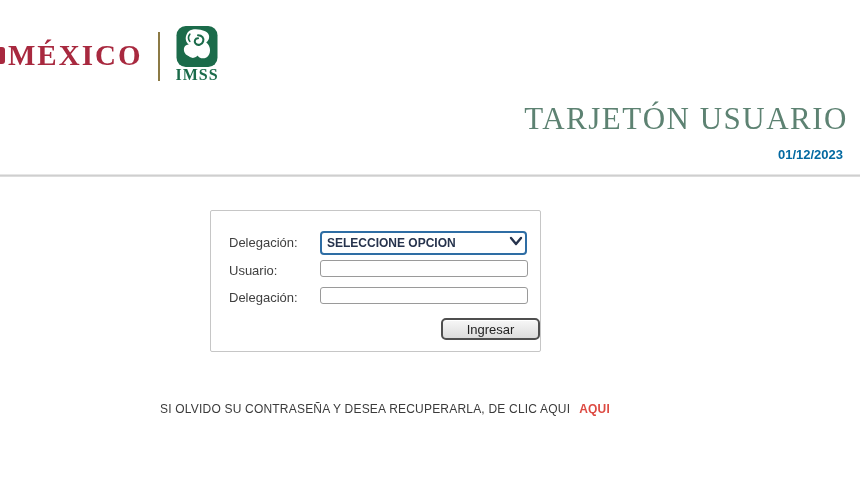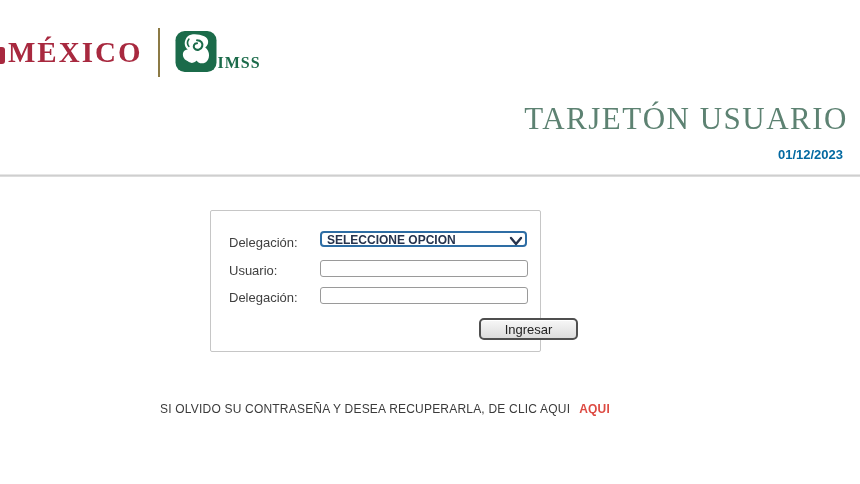--- a/index.html
+++ b/index.html
@@ -16,21 +16,21 @@
   }
   .wordmark{
     color:#a8293f; font-family:"Liberation Serif", serif; font-weight:bold;
     line-height:1; text-align:left;
   }
   .wordmark .line1{ font-size:18px; letter-spacing:1.5px; }
   .wordmark .line2{ font-size:29px; letter-spacing:2px; margin-top:3px; }
   .gold-separator{
     width:2px; height:49px; background:#8c7a45; margin:4px 15px 0 16px;
   }
-  .imss-block{ display:flex; align-items:flex-end; margin-top:2px; }
+  .imss-block{ display:flex; flex-direction:column; align-items:center; margin-top:2px; }
   .imss-square{ width:42px; height:41px; }
   .imss-text{
     color:#1b6b4a; font-family:"Liberation Serif", serif; font-weight:bold;
     font-size:16px; letter-spacing:1px; margin-top:-1px; transform:scaleY(1.05);
   }
 
   
   .page-title{
     position:absolute; top:101px; right:12px;
     font-family:"Liberation Serif", serif; font-size:31px; letter-spacing:1.5px;
@@ -51,21 +51,21 @@
     border:1px solid #c6c6c6; border-radius:2px; background:#fff;padding-left:16px;
   }
   .form-label{
     position:absolute; left:18px; font-size:13px; color:#404040; white-space:nowrap;
   }
   .lbl-delegacion{ top:24px; }
   .lbl-usuario{ top:52px; }
   .lbl-contrasena{ top:79px; }
 
   .delegacion-select{
-    position:absolute; left:109px; top:20px; width:207px; height:16px;
+    position:absolute; left:109px; top:20px; width:207px; height:24px;
     border:2px solid #2e6da4; border-radius:4px; background:#ffffff;
     font-family:"Liberation Sans", sans-serif; font-size:12px; font-weight:bold;
     color:#26334d; padding:0 18px 0 5px;
     -webkit-appearance:none; appearance:none; outline:none;
   }
   .select-chevron{
     position:absolute; left:298px; top:24px; width:14px; height:12px;
     pointer-events:none; color:#26334d;
   }
   .text-field{
@@ -74,21 +74,21 @@
     font-size:12px; padding:0 4px; outline:none;
   }
   .fld-usuario{ top:49px; }
   .fld-contrasena{ top:76px; }
 
   .ingresar-button{
     position:absolute; left:230px; top:107px; width:99px; height:22px;
     border:2px solid #4f4f4f; border-radius:5px;
     background:linear-gradient(#f7f7f7, #dcdcdc);
     font-family:"Liberation Sans", sans-serif; font-size:13px; color:#222222;
-    box-shadow:inset 0 1px 0 #ffffff; cursor:pointer;margin-left:38px;
+    box-shadow:inset 0 1px 0 #ffffff; cursor:pointer;
   }
 
   
   .links-area{ position:absolute; left:0; top:402px; width:770px; text-align:center; }
   .link-line{ font-size:12px; color:#3b3b3b; letter-spacing:0.2px; white-space:nowrap; }
   .link-line + .link-line{ margin-top:14px; }
   .aqui-link{
     color:#dd4a42; font-weight:bold; margin-left:9px; cursor:pointer;
     text-decoration:none;
   }

